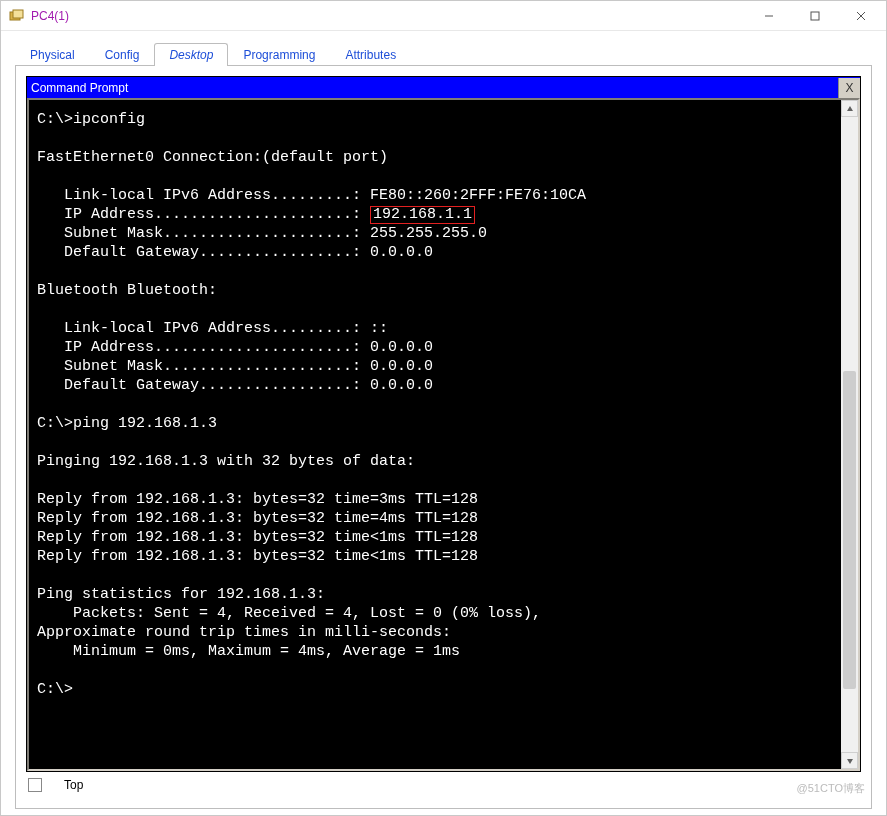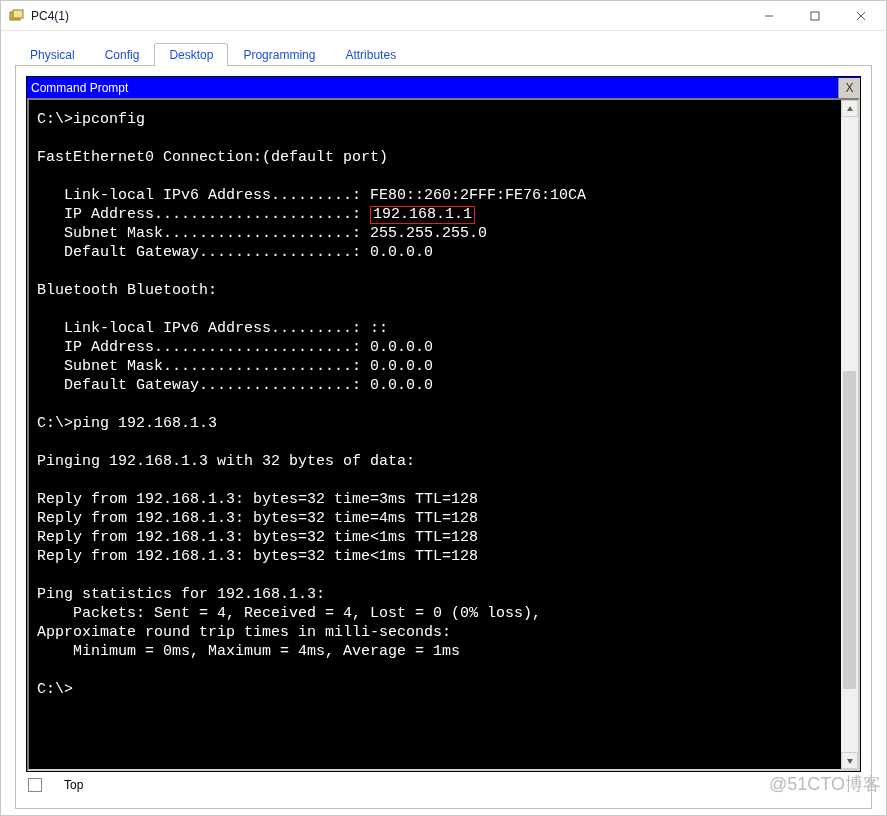--- a/index.html
+++ b/index.html
@@ -26,21 +26,21 @@
   align-items: center;
   padding: 0 2px 0 8px;
   background: #fff;
   border-bottom: 1px solid #e8e8e8;
 }
 .titlebar .icon {
   width: 16px; height: 16px;
   margin-right: 6px;
   display: inline-flex; align-items: center; justify-content: center;
 }
-.titlebar .title { color: #0f172a; font-size: 12px; flex: 0 0 auto; }
+.titlebar .title { color: #a21caf; font-size: 12px; flex: 0 0 auto; }
 .titlebar .spacer { flex: 1; }
 .winbtn {
   width: 46px; height: 28px;
   display: inline-flex; align-items: center; justify-content: center;
   color: #555;
 }
 .winbtn svg { width: 10px; height: 10px; }
 .client {
   flex: 1;
   padding: 10px 14px 6px 14px;
@@ -62,20 +62,21 @@
   color: #1d4ed8;
   cursor: default;
   position: relative;
   top: 1px;
 }
 .tab.active {
   border-color: #bdbdbd;
   background: #fff;
   border-top-left-radius: 3px;
   border-top-right-radius: 3px;
+  font-style: italic;
 }
 .tab-content {
   flex: 1;
   border: 1px solid #bdbdbd;
   border-top: none;
   padding: 10px;
   display: flex;
   flex-direction: column;
 }
 .panel {
@@ -158,24 +159,24 @@
   padding: 4px 2px;
   gap: 22px;
 }
 .checkbox {
   width: 14px; height: 14px;
   border: 1px solid #888;
   display: inline-block;
 }
 .watermark {
   position: absolute;
-  right: 6px;
+  right: 22px;
   bottom: 20px;
   color: #bbb;
-  font-size: 18px;
+  font-size: 11px;
   pointer-events: none;
 }
 </style>
 </head>
 <body>
 
 <div class="window">
   <div class="titlebar">
     <span class="icon">
       <svg viewBox="0 0 16 16">

